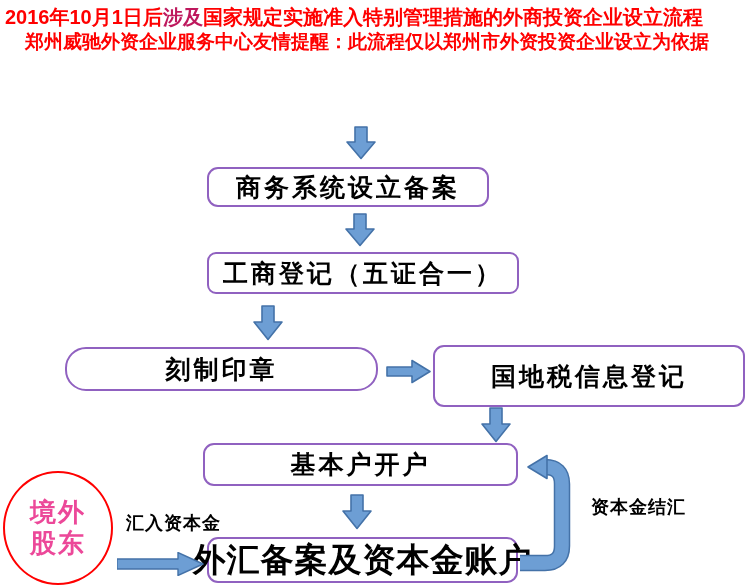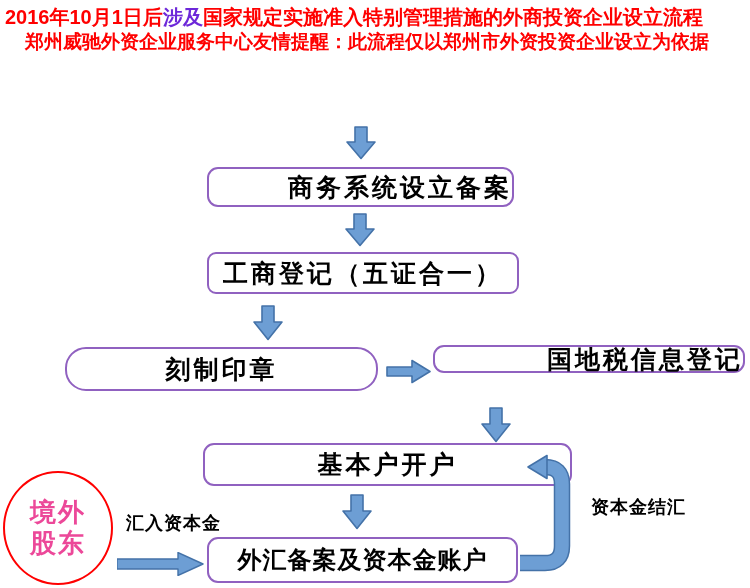--- a/index.html
+++ b/index.html
@@ -5,35 +5,35 @@
   html,body{margin:0;padding:0;background:#fff;}
   .canvas{
     position:relative;width:750px;height:588px;background:#ffffff;
     font-family:"Liberation Sans",sans-serif;overflow:hidden;
   }
   
   .title{position:absolute;left:5px;top:4px;font-weight:bold;white-space:nowrap;}
   .title-line1{font-size:20px;line-height:26px;}
   .title-line2{font-size:19px;line-height:24px;margin-left:20px;}
   .seg-red{color:#ff0000;}
-  .seg-blue{color:#6d28d9;margin-top:32px;}
+  .seg-blue{color:#be185d;margin-top:32px;}
   
   .flow-box{
     position:absolute;background:#ffffff;border:2.2px solid #9061c0;border-radius:11px;
     display:flex;align-items:center;justify-content:center;
     font-weight:bold;color:#000;font-size:25px;letter-spacing:3px;white-space:nowrap;
     box-sizing:border-box;
   }
   #box-1{left:207px;top:85px;width:310px;height:38px;}
-  #box-2{left:207px;top:167px;width:307px;height:40px;justify-content:flex-end;}
+  #box-2{left:207px;top:167px;width:282px;height:40px;}
   #box-3{left:207px;top:252px;width:312px;height:42px;border-radius:9px;}
   #box-4{left:65px; top:347px;width:313px;height:44px;border-radius:21px;}
-  #box-5{left:433px;top:345px;width:312px;height:28px;justify-content:flex-end;}
-  #box-6{left:203px;top:443px;width:369px;height:43px;}
-  #box-7{left:207px;top:537px;width:311px;height:46px;font-size:24px;letter-spacing:1px;}
+  #box-5{left:433px;top:345px;width:312px;height:62px;}
+  #box-6{left:203px;top:443px;width:315px;height:43px;}
+  #box-7{left:207px;top:537px;width:311px;height:46px;font-size:33px;letter-spacing:1px;}
   
   .arrow{position:absolute;}
   
   .circle{
     position:absolute;left:3px;top:471px;width:110px;height:114px;
     border:2.5px solid #ff0000;border-radius:50%;background:#fff;
     display:flex;flex-direction:column;align-items:center;justify-content:center;
     font-weight:bold;font-size:26px;line-height:31px;color:#ec4899;letter-spacing:2px;
     box-sizing:border-box;
   }

